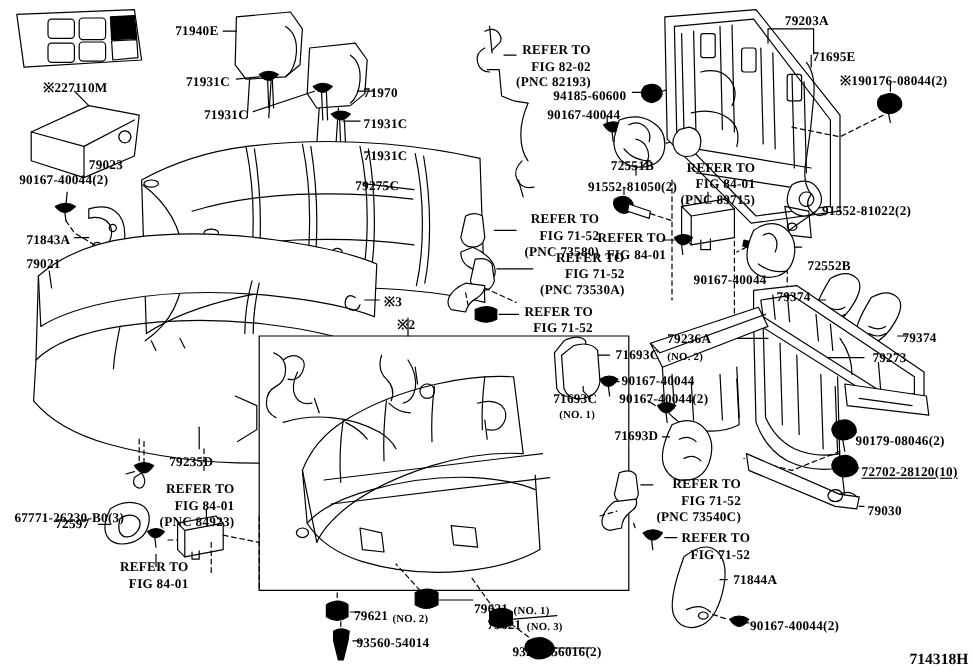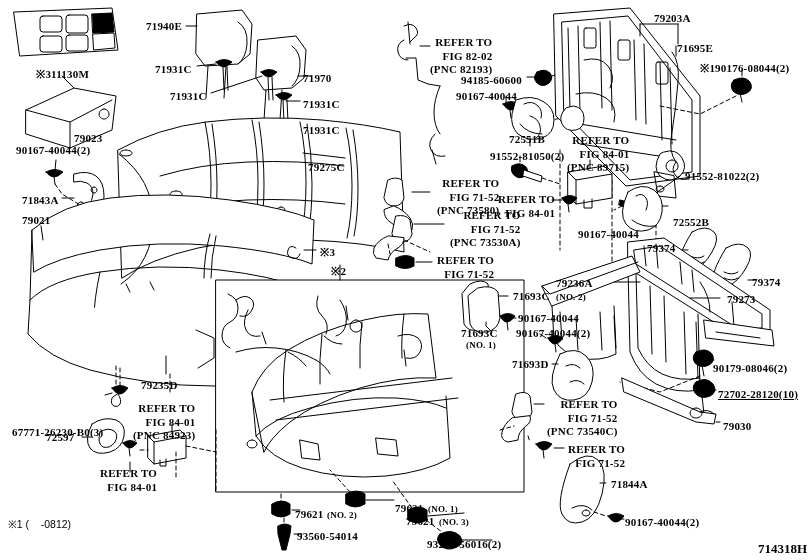--- a/index.html
+++ b/index.html
@@ -475,32 +475,32 @@
       </g>
       <path d="M304 250 L316 250"></path>
 
       <path d="M176 452 L176 480" stroke-dasharray="4 3"></path>
       <path d="M216 430 L216 492" stroke-dasharray="4 3"></path>
 
     </g>
   </svg>
 
   <div id="label-layer">
-      <div class="lbl" style="left: 36px; top: 68px;">※311130M</div>
+      <div class="lbl" style="left: 36px; top: 68px;">※227110M</div>
       <div class="lbl" style="left: 74px; top: 132px;">79023</div>
       <div class="lbl" style="left: 16px; top: 144px;">90167-40044(2)</div>
       <div class="lbl" style="left: 22px; top: 194px;">71843A</div>
       <div class="lbl" style="left: 22px; top: 214px;">79021</div>
       <div class="lbl" style="left: 146px; top: 20px;">71940E</div>
       <div class="lbl" style="left: 155px; top: 63px;">71931C</div>
       <div class="lbl" style="left: 170px; top: 90px;">71931C</div>
       <div class="lbl" style="left: 303px; top: 72px;">71970</div>
       <div class="lbl" style="left: 303px; top: 98px;">71931C</div>
       <div class="lbl" style="left: 303px; top: 124px;">71931C</div>
-      <div class="lbl" style="left: 308px; top: 149px; margin-top: 12px;">79275C</div>
+      <div class="lbl" style="left: 296px; top: 149px;">79275C</div>
       <div class="lbl multi" style="left: 430px; top: 36px;">REFER TO
 FIG 82-02
 (PNC 82193)</div>
       <div class="lbl" style="left: 461px; top: 74px;">94185-60600</div>
       <div class="lbl" style="left: 456px; top: 90px;">90167-40044</div>
       <div class="lbl" style="left: 509px; top: 133px;">72551B</div>
       <div class="lbl" style="left: 490px; top: 150px;">91552-81050(2)</div>
       <div class="lbl" style="left: 654px; top: 12px;">79203A</div>
       <div class="lbl" style="left: 677px; top: 42px;">71695E</div>
       <div class="lbl" style="left: 700px; top: 62px;">※190176-08044(2)</div>
@@ -555,18 +555,17 @@
       <div class="lbl" style="left: 395px; top: 502px;">79621</div>
       <div class="lbl sm" style="left: 428px; top: 503px;">(NO. 1)</div>
       <div class="lbl" style="left: 406px; top: 515px;">79621</div>
       <div class="lbl sm" style="left: 439px; top: 516px;">(NO. 3)</div>
       <div class="lbl" style="left: 427px; top: 538px;">93210-56016(2)</div>
       <div class="lbl" style="left: 320px; top: 246px;">※3</div>
       <div class="lbl" style="left: 331px; top: 265px;">※2</div>
     </div>
 
   <div id="footnote-layer" style="position:absolute;left:8px;top:518px;">
-    <div class="note" style="position:relative;left:0;top:0;">※1 (    -0812)</div>
   </div>
 
   <div class="corner-code">714318H</div>
 
 </div>
 
 </body></html>

